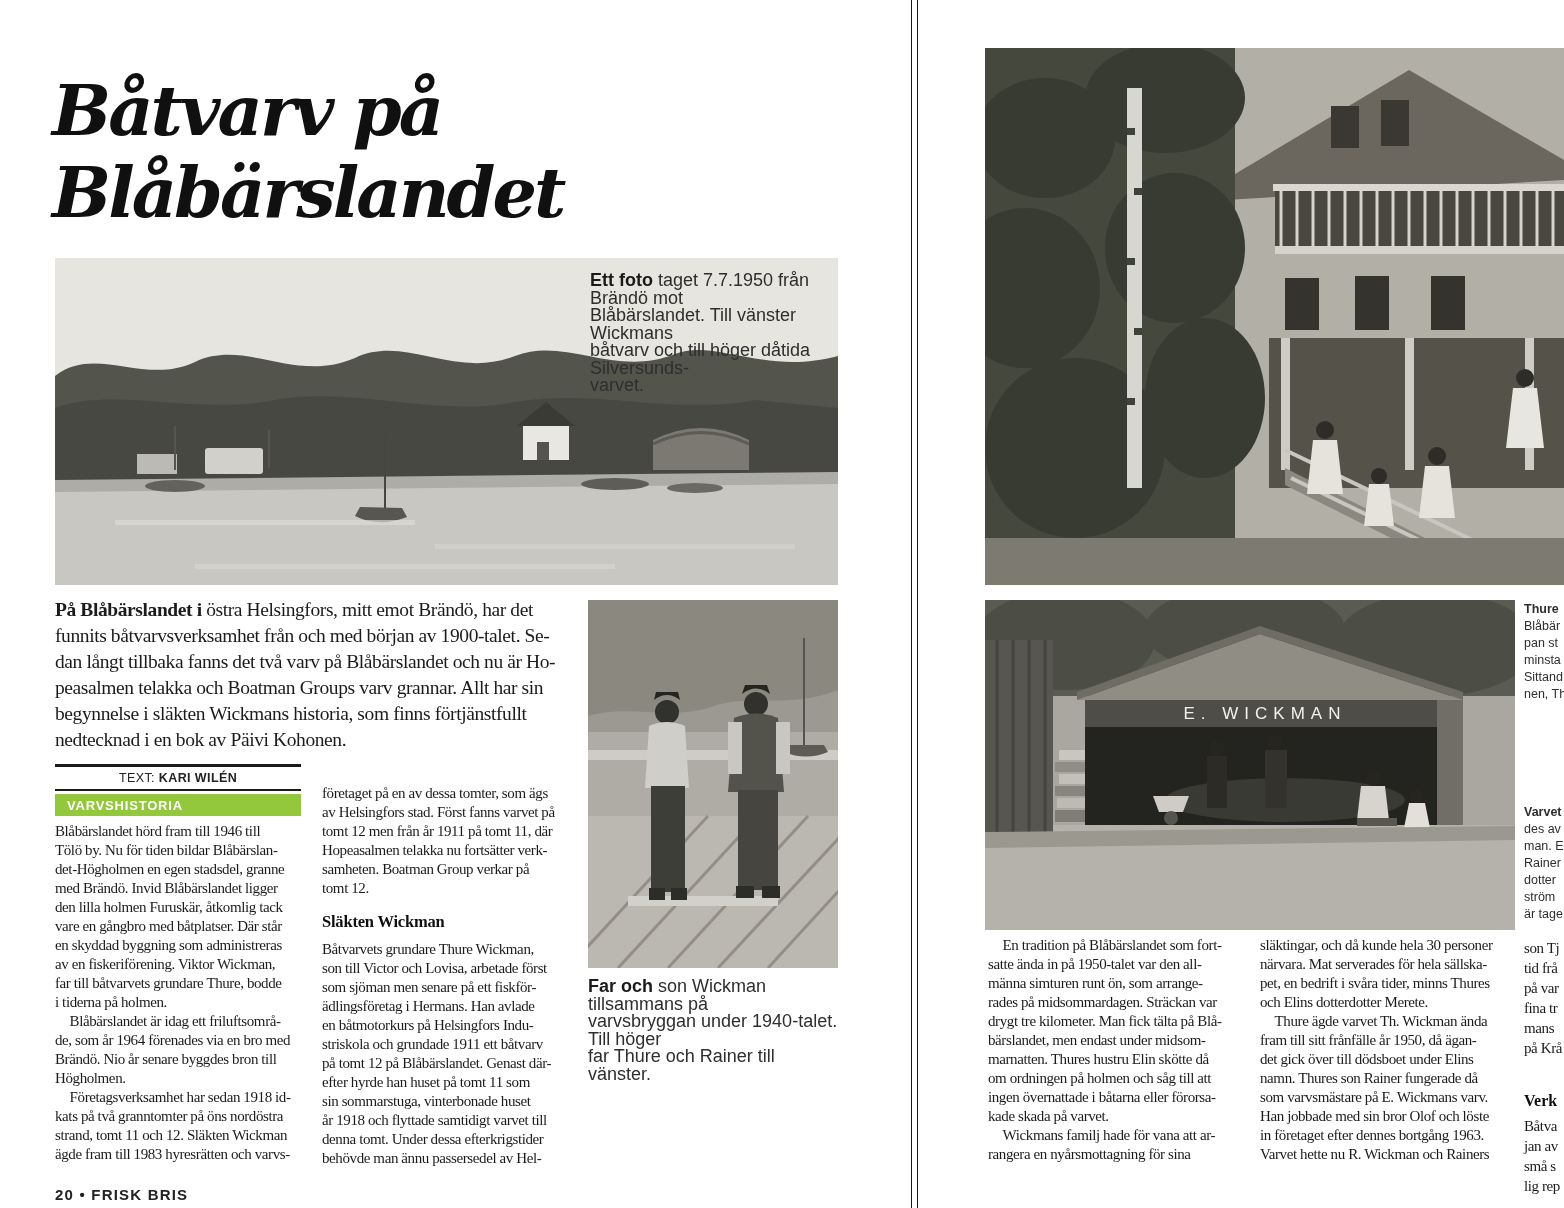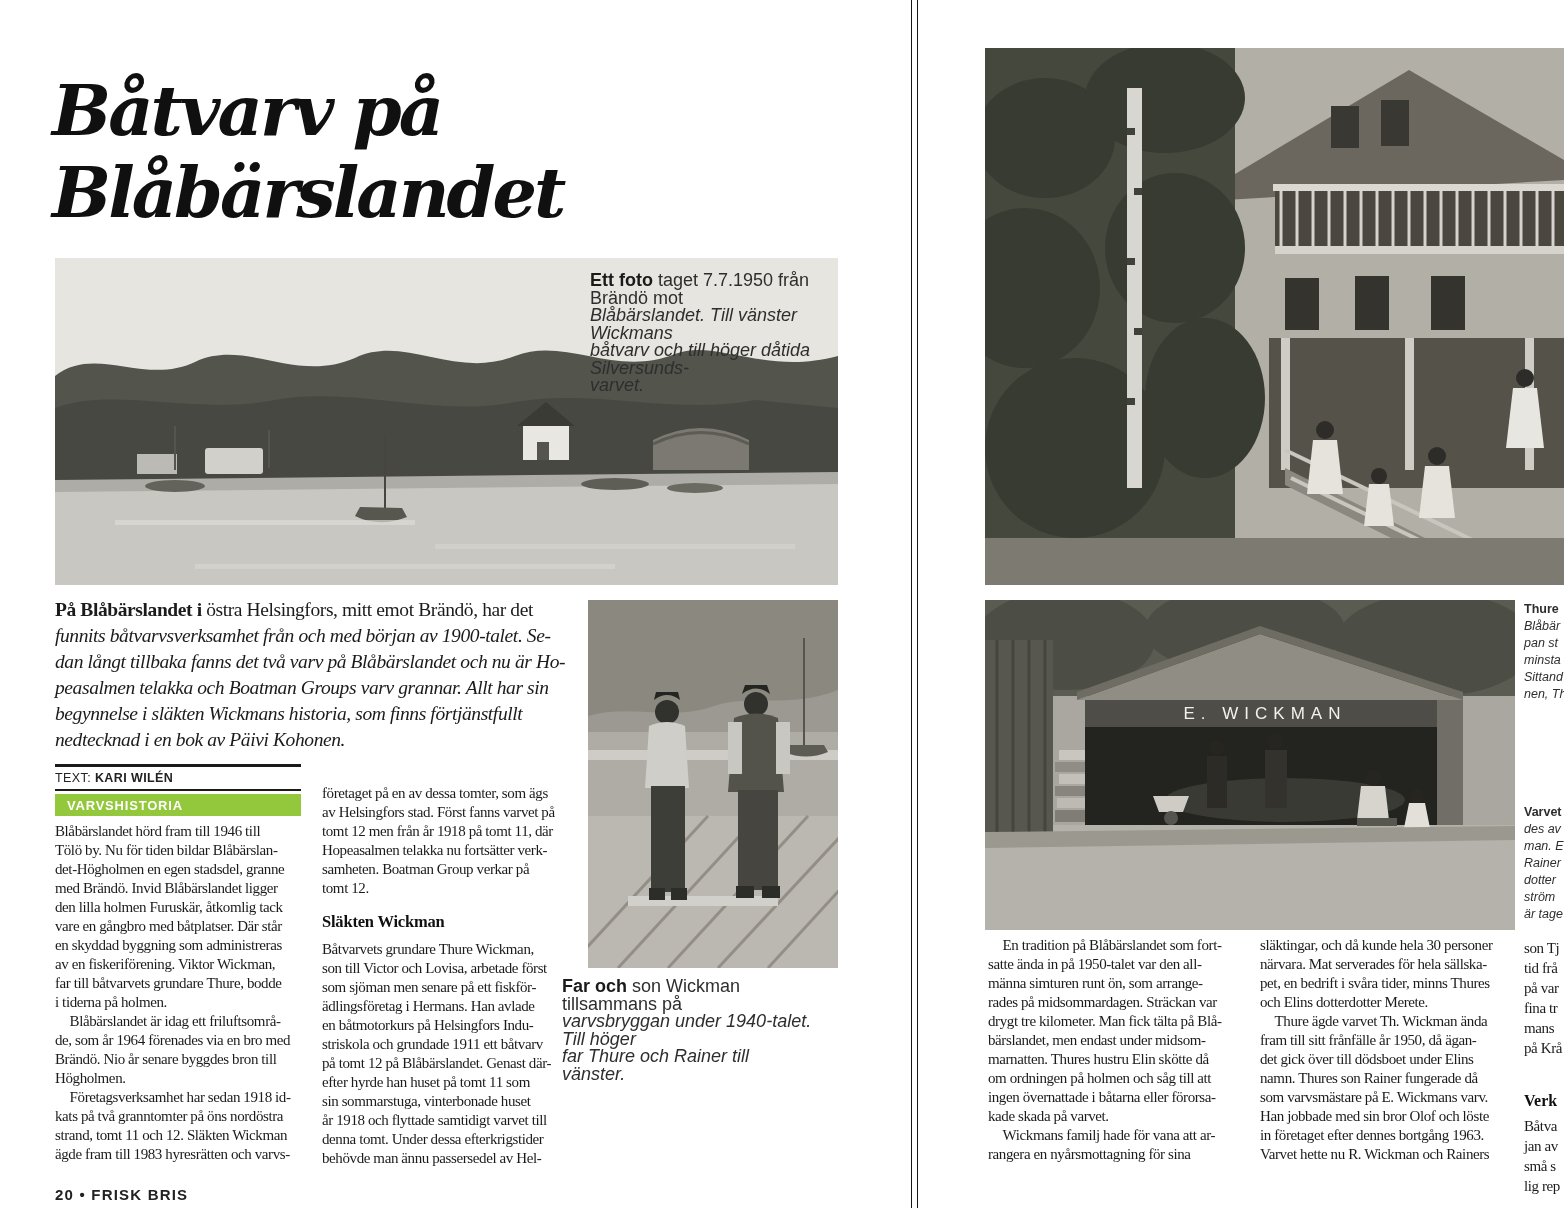--- a/index.html
+++ b/index.html
@@ -1,38 +1,38 @@
 <!DOCTYPE html>
 <html><head>
 <meta charset="utf-8">
 <style>
   html,body{margin:0;padding:0;background:#fff;}
   #stage{position:relative;width:1564px;height:1208px;background:#ffffff;overflow:hidden;
          font-family:"Liberation Sans",sans-serif;color:#1b1b1b;}
   .abs{position:absolute;}
-  .lines{white-space:pre-line;display:block;font-style:italic;}
+  .lines{white-space:pre-line;display:block;}
   
   .title{left:52px;top:70px;font-family:"DejaVu Serif",serif;font-style:italic;font-weight:bold;
          font-size:70px;line-height:82px;letter-spacing:-3px;color:#101010;}
   
   .lead{left:55px;top:597px;width:556px;font-family:"Liberation Serif",serif;font-size:19.5px;
         line-height:26px;letter-spacing:-0.4px;color:#1b1b1b;}
   
   .serifcol{font-family:"Liberation Serif",serif;font-size:15px;line-height:19px;
             letter-spacing:-0.4px;color:#1b1b1b;white-space:pre-line;}
   .colhead{font-family:"Liberation Serif",serif;font-weight:bold;font-size:16.5px;
            letter-spacing:-0.2px;color:#101010;margin:14px 0 8px 0;}
   
   .cap{font-family:"Liberation Sans",sans-serif;font-size:18px;line-height:17.5px;
        color:#2e2e2e;}
   .cap b{color:#1a1a1a;}
   
   .byline{left:55px;top:764px;width:246px;border-top:3px solid #1a1a1a;font-size:12.5px;
           letter-spacing:0.4px;color:#222;}
-  .byline-inner{border-bottom:2px solid #1a1a1a;padding:4px 0 4px 0;}
+  .byline-inner{border-bottom:2px solid #1a1a1a;padding:4px 0 4px 0;text-align:center;}
   .badge{margin-top:3px;color:#ffffff;font-weight:bold;font-size:13px;letter-spacing:0.8px;
          padding:4px 0 3px 12px;}
   .footer{left:55px;top:1186px;font-size:15px;font-weight:bold;letter-spacing:1.2px;color:#222;text-align:right;}
   
   .divider{left:911px;top:0;width:5px;height:1208px;border-left:1.5px solid #151515;
            border-right:1.5px solid #151515;}
   
   .edge{left:1524px;width:80px;overflow:visible;}
   .edgecap{font-size:12.5px;line-height:17px;color:#2e2e2e;}
   .edgeserif{font-family:"Liberation Serif",serif;font-size:15px;line-height:20px;
@@ -112,21 +112,21 @@
 Brändö. Nio år senare byggdes bron till
 Högholmen.
  Företagsverksamhet har sedan 1918 id-
 kats på två granntomter på öns nordöstra
 strand, tomt 11 och 12. Släkten Wickman
 ägde fram till 1983 hyresrätten och varvs-</div>
 
   <div class="abs" style="left:322px;top:784px;width:258px;">
     <div class="serifcol">företaget på en av dessa tomter, som ägs
 av Helsingfors stad. Först fanns varvet på
-tomt 12 men från år 1918 på tomt 11, där
+tomt 12 men från år 1911 på tomt 11, där
 Hopeasalmen telakka nu fortsätter verk-
 samheten. Boatman Group verkar på
 tomt 12.</div>
     <div class="colhead">Släkten Wickman</div>
     <div class="serifcol">Båtvarvets grundare Thure Wickman,
 son till Victor och Lovisa, arbetade först
 som sjöman men senare på ett fiskför-
 ädlingsföretag i Hermans. Han avlade
 en båtmotorkurs på Helsingfors Indu-
 striskola och grundade 1911 ett båtvarv
@@ -170,21 +170,21 @@
         <path d="M146,118 q22,-9 44,0 l6,74 l-56,0 z" fill="#53524b"></path>
         <rect x="140" y="122" width="14" height="52" fill="#c9c7c1"></rect>
         <rect x="188" y="122" width="14" height="52" fill="#c9c7c1"></rect>
         <rect x="150" y="190" width="40" height="100" fill="#46453f"></rect>
         <rect x="148" y="286" width="18" height="12" fill="#2c2c28"></rect>
           <rect x="174" y="286" width="18" height="12" fill="#2c2c28"></rect>
       </g>
     </svg>
   </div>
 
-  <div class="abs cap" style="left:562px;top:978px;width:250px;">
+  <div class="abs cap" style="left:588px;top:978px;width:250px;">
     <b>Far och</b><span> son Wickman tillsammans på</span>
     <span class="lines">varvsbryggan under 1940-talet. Till höger
 far Thure och Rainer till vänster.</span>
   </div>
 
 
   <div class="abs footer">20 • FRISK BRIS</div>
 
   <div class="abs divider"></div>
 

